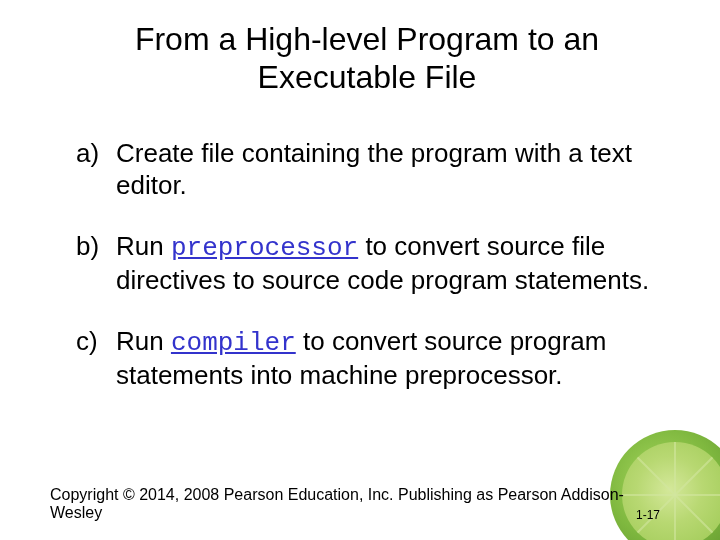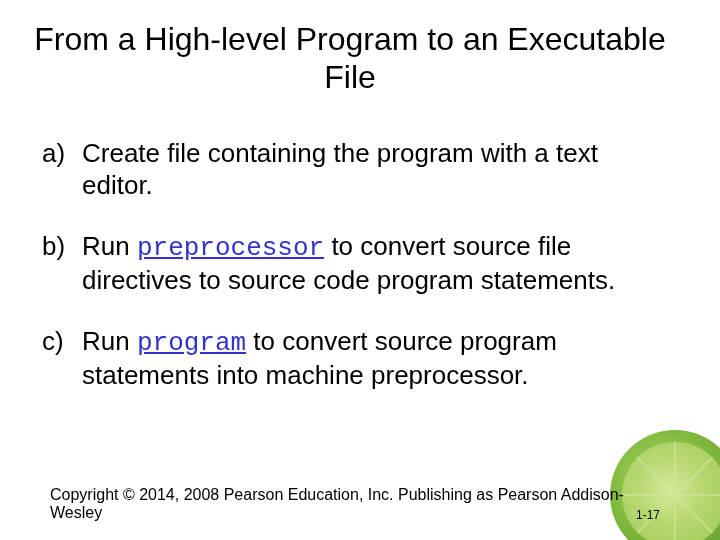--- a/index.html
+++ b/index.html
@@ -11,21 +11,21 @@
       width: 720px;
       height: 540px;
       background: #ffffff;
       font-family: Arial, Helvetica, sans-serif;
       position: relative;
       overflow: hidden;
     }
     .slide {
       width: 100%;
       height: 100%;
-      padding: 20px 50px 40px 30px;
+      padding: 20px 50px 40px 64px;
       position: relative;
     }
     .title {
       font-size: 32px;
       text-align: center;
       font-weight: normal;
       line-height: 1.2;
       margin-bottom: 40px;
       color: #000;
     }
@@ -137,21 +137,21 @@
     <div class="list-item">
       <span class="marker">b)</span>
       <span class="item-text">
         <span>Run </span><span class="link-text">preprocessor</span><span> to convert source file directives to source code program statements.</span>
       </span>
     </div>
 
     <div class="list-item">
       <span class="marker">c)</span>
       <span class="item-text">
-        <span>Run </span><span class="link-text">program</span><span> to convert source program statements into machine preprocessor.</span>
+        <span>Run </span><span class="link-text">compiler</span><span> to convert source program statements into machine preprocessor.</span>
       </span>
     </div>
   </div>
 
   <div class="lime-decoration">
     <div class="lime-outer">
       <div class="lime-inner">
         <div class="lime-segments">
           <div class="segment seg1"></div>
           <div class="segment seg2"></div>

